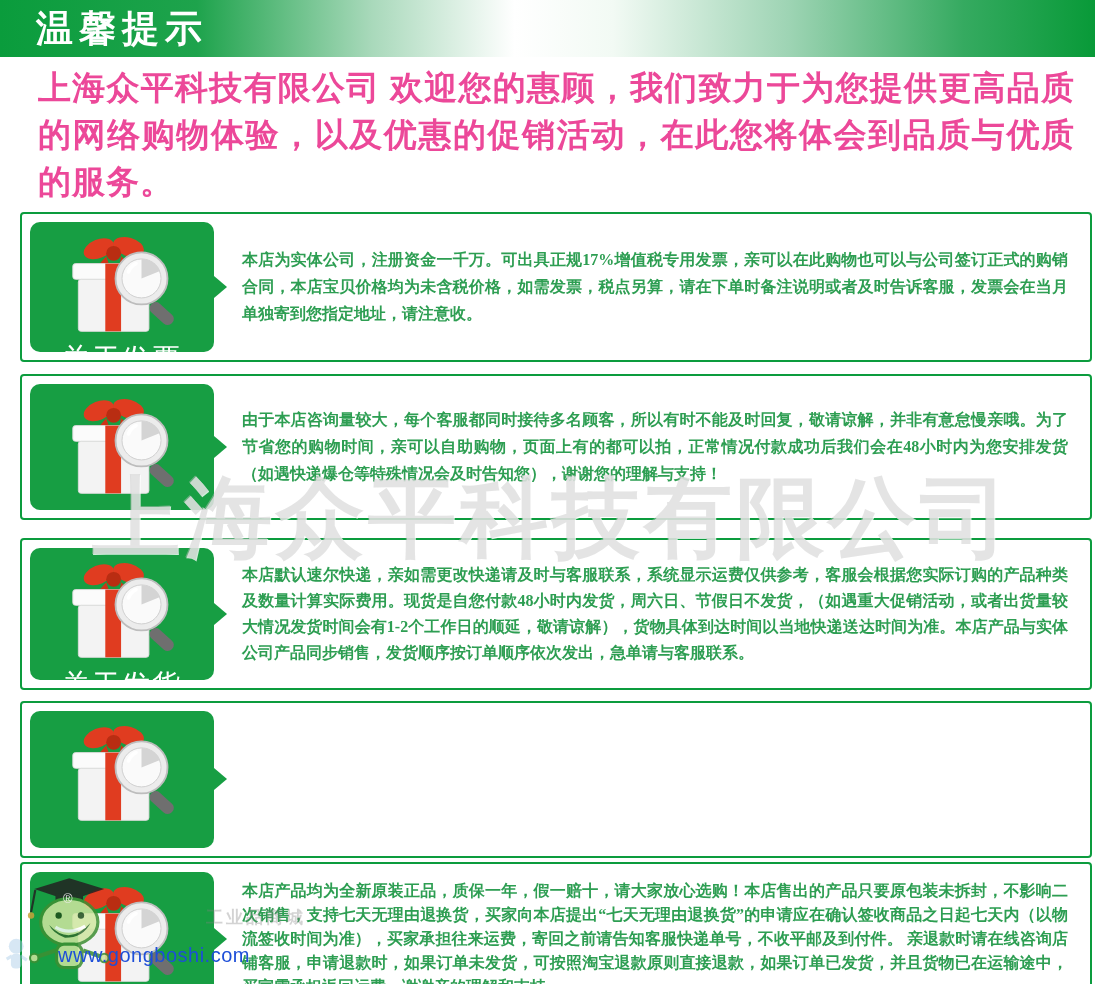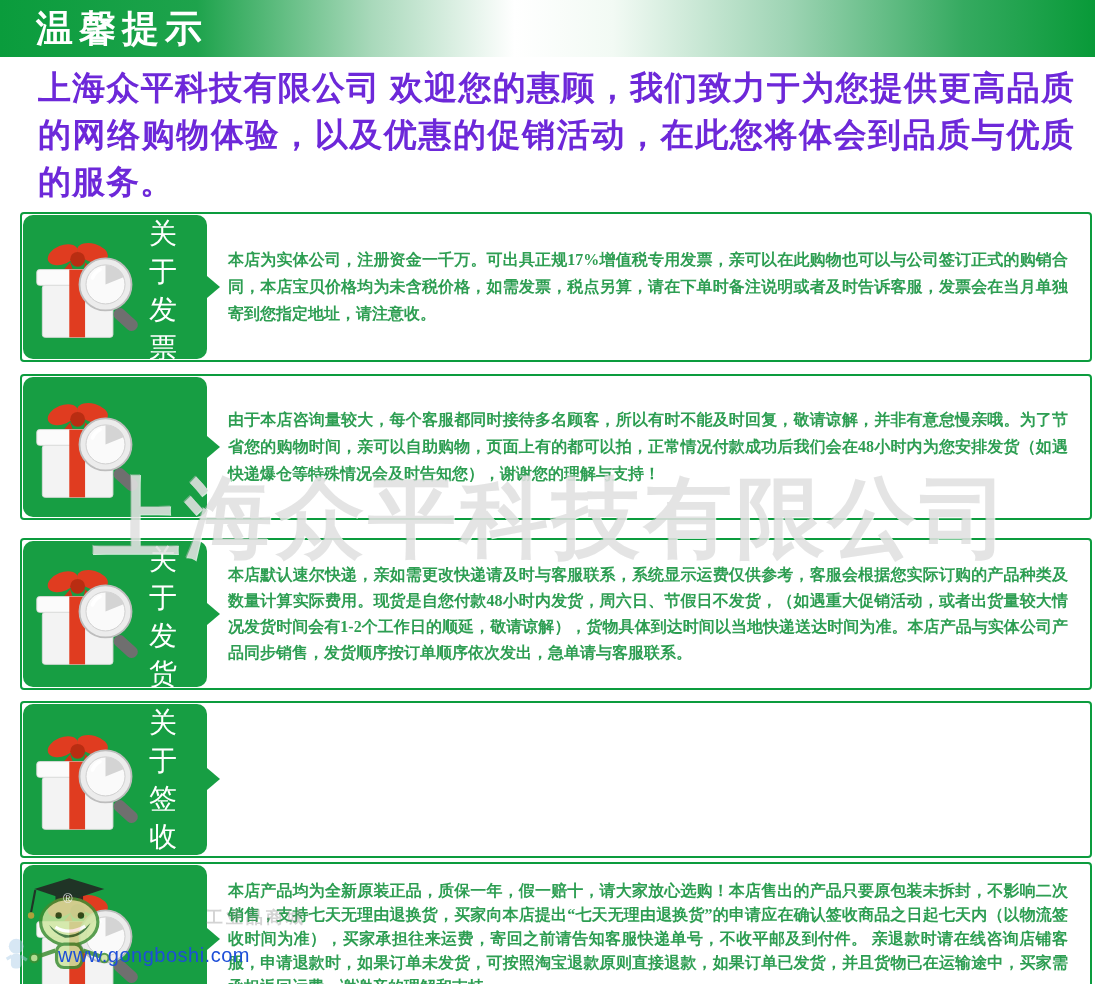--- a/index.html
+++ b/index.html
@@ -15,40 +15,40 @@
     background:linear-gradient(90deg,#0a9c3c 0%,#1ea34c 18%,#a9d9bb 34%,#ffffff 47%,#f2faf4 56%,#9ed4b4 72%,#35aa60 88%,#089a38 100%);
     display:flex;align-items:center;
   }
   .header-title{
     color:#ffffff;font-size:37px;font-weight:700;margin-left:36px;
     font-family:"Liberation Serif", serif;letter-spacing:6px;
   }
 
   
   .intro{
-    color:#6d28d9;font-size:33px;line-height:1.42;
+    color:#ec4899;font-size:33px;line-height:1.42;
     padding:8px 20px 6px 38px;text-align:justify;
     font-family:"Liberation Serif", serif;font-weight:600;letter-spacing:1px;
   }
 
   
   #sections{padding-left:20px;padding-right:3px;position:relative;z-index:1;}
   .tip-box{
     box-sizing:border-box;border:2px solid #0c9c3e;border-radius:4px;
     background:#ffffff;display:flex;overflow:hidden;position:relative;
   }
   .tip-box:nth-child(1){height:150px;margin-bottom:12px;}
   .tip-box:nth-child(2){height:146px;margin-bottom:18px;}
   .tip-box:nth-child(3){height:152px;margin-bottom:11px;}
   .tip-box:nth-child(4){height:157px;margin-bottom:4px;}
   .tip-box:nth-child(5){height:154px;margin-bottom:0;}
 
   .panel{
-    position:relative;flex:0 0 184px;margin:1px;border-radius:10px;
-    background:#179e43;display:flex;flex-direction:row;align-items:center;
+    position:relative;flex:0 0 184px;margin:8px;border-radius:10px;
+    background:#179e43;display:flex;flex-direction:column;align-items:center;
   }
   .panel::after{
     content:'';position:absolute;right:-13px;top:50%;margin-top:-11px;
     border:11px solid transparent;border-left:13px solid #179e43;border-right:0;
   }
   .gift{margin-top:10px;}
   .panel-label{
     color:#ffffff;font-size:28px;letter-spacing:2px;margin-top:auto;margin-bottom:12px;
     font-family:"Liberation Serif", serif;
   }
@@ -213,21 +213,20 @@
 
           <g>
             <rect x="103" y="73" width="30" height="13" rx="6" fill="#6f6f6f" transform="rotate(42 103 73)"></rect>
             <circle cx="88" cy="50" r="28" fill="#ececec" stroke="#bdbdbd" stroke-width="2"></circle>
             <circle cx="88" cy="50" r="21" fill="#fafafa" stroke="#cccccc"></circle>
             <path d="M88 50 L108 42 A21 21 0 0 0 88 29 Z" fill="#d4d4d4"></path>
             <path d="M74 43 a16 16 0 0 1 8 -9" stroke="#ffffff" stroke-width="4" fill="none" stroke-linecap="round"></path>
           </g>
         </svg>
       </div>
-      <div class="panel-label">关于签收</div>
     </div>
   </div>
 
   <div class="tip-box">
     <div class="panel">
       <div class="gift">
         <svg width="126" height="104" viewBox="0 0 134 112">
 
           <ellipse cx="42" cy="18" rx="17" ry="10" fill="#e03c20" transform="rotate(-22 42 18)"></ellipse>
           <ellipse cx="74" cy="16" rx="17" ry="10" fill="#e03c20" transform="rotate(16 74 16)"></ellipse>

